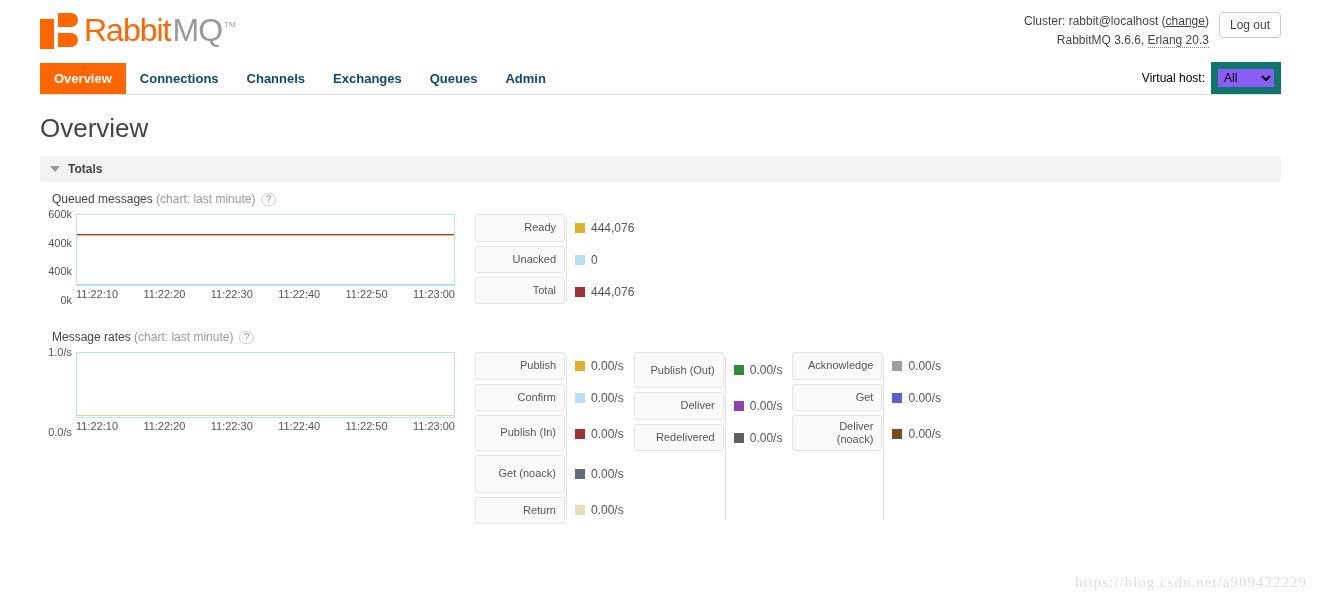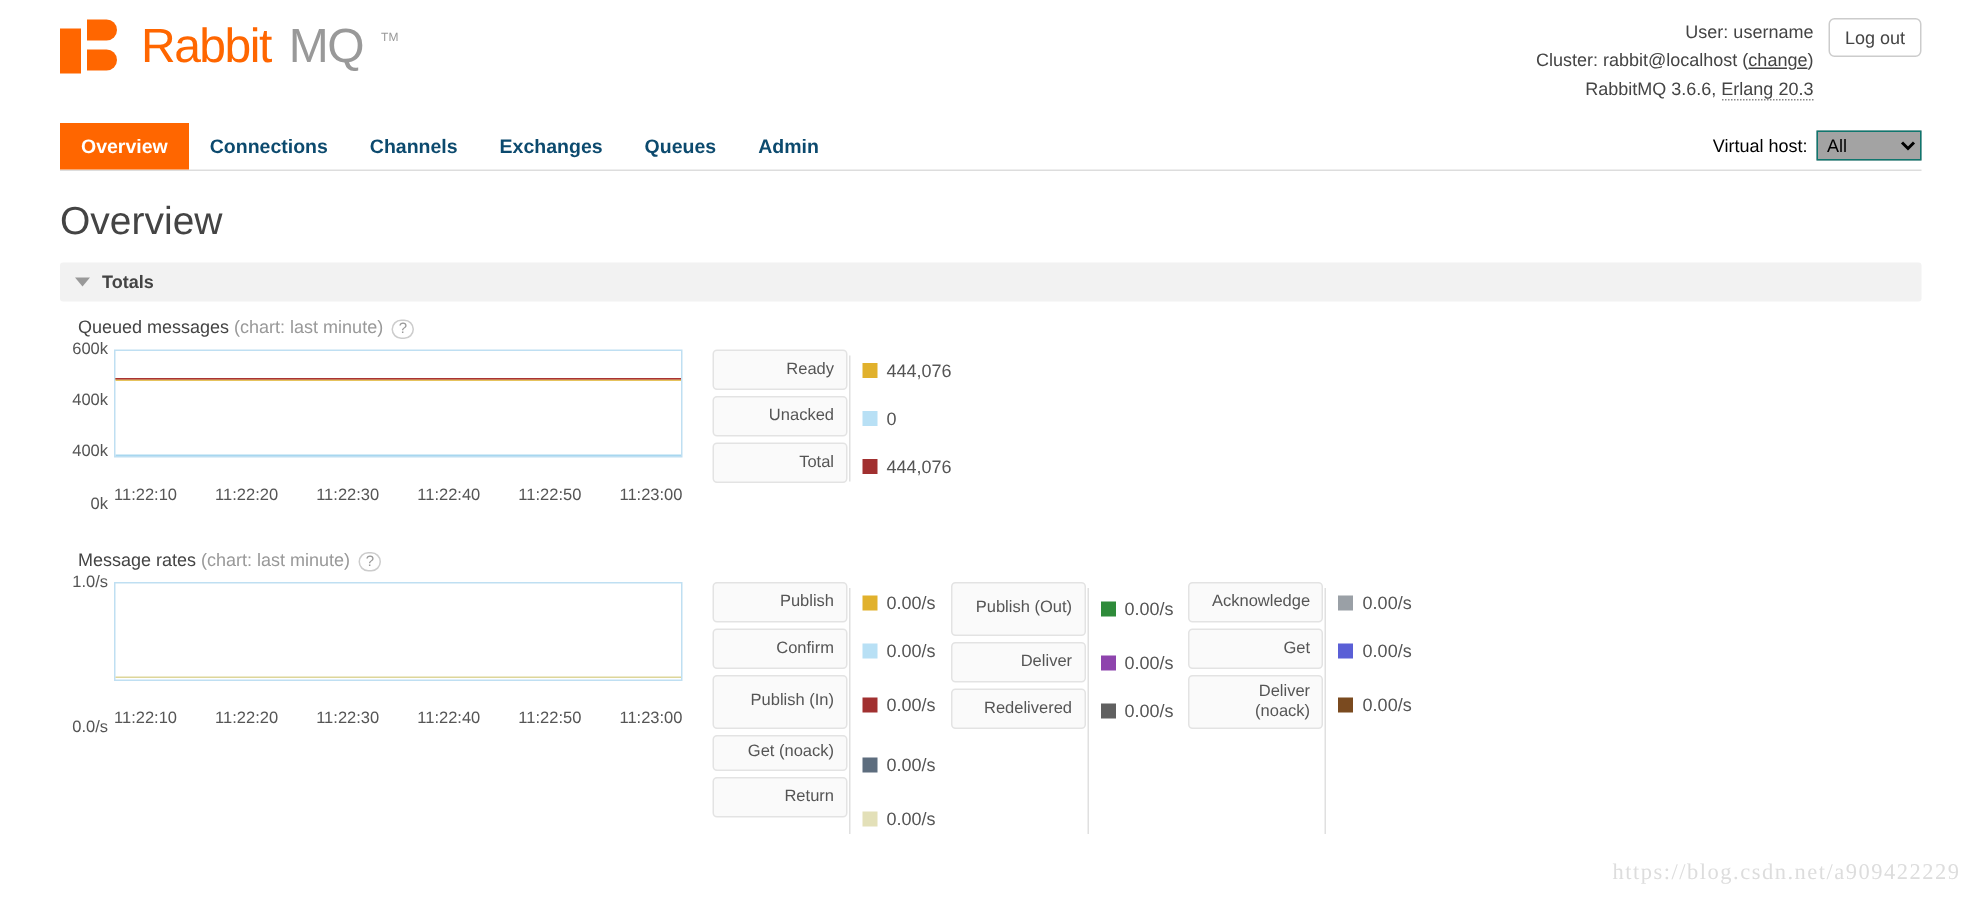--- a/index.html
+++ b/index.html
@@ -1,51 +1,51 @@
 <!DOCTYPE html>
 <html><head>
 <meta charset="utf-8">
 <style>
 *{box-sizing:border-box;margin:0;padding:0}
 body{font-family:Verdana,Arial,sans-serif;font-size:12px;color:#484848;background:#fff}
 .container{padding:0 0 20px 0;margin:0 40px}
 .header{display:flex;justify-content:space-between;align-items:flex-start;padding:12px 0 8px 0}
-.logo{display:flex;align-items:center;gap:12px}
+.logo{display:flex;align-items:center;gap:2px}
 .logo-icon{width:42px;height:36px;display:inline-block;position:relative}
 .logo-icon::before{content:"";position:absolute;left:0;top:6px;width:14px;height:30px;background:#f60}
 .logo-icon::after{content:"";position:absolute;left:18px;top:0;width:20px;height:14px;border-radius:0 7px 7px 0;background:#f60;box-shadow:0 20px 0 #f60}
 .logo-text1{font-size:32px;color:#f60;font-weight:400;letter-spacing:-1px}
 .logo-text2{font-size:32px;color:#999;font-weight:400;letter-spacing:-1px}
 .logo-tm{font-size:8px;color:#999;align-self:flex-start;margin-top:8px}
 .user-area{text-align:right;font-size:12px;color:#444;line-height:1.6}
 .user-area .cluster{color:#444}
 .user-area .change{text-decoration:underline;color:#444;cursor:pointer}
 .user-area .ver{color:#444}
 .user-area .erlang{border-bottom:1px dotted #888;cursor:help}
 .logout-btn{border:1px solid #ccc;border-radius:4px;padding:5px 10px;font-size:12px;background:#fff;color:#444;cursor:pointer;margin-left:10px;vertical-align:top}
 .top-row{display:flex;align-items:flex-start}
 .nav{display:flex;border-bottom:1px solid #ddd; margin-top:4px;align-items:center}
 .nav-item{padding:8px 14px;font-size:13px;font-weight:700;color:#0c4a6e;cursor:pointer}
 .nav-item.active{background:#f60;color:#fff}
 .nav-spacer{flex:1}
 .vhost{font-size:12px;color:#000000;margin-right:6px}
-.vhost-select{border:1px solid #0f766e;font-size:12px;padding:1px 2px;min-width:70px;background:#a3a3a3}
+.vhost-select{border:7px solid #0f766e;font-size:12px;padding:1px 2px;min-width:70px;background:#8b5cf6}
 h1.page-title{font-size:26px;font-weight:400;color:#444;margin:18px 0 12px 0}
 .section-bar{background:#f2f2f2;padding:6px 10px;border-radius:2px;display:flex;align-items:center;gap:8px;margin-bottom:10px;cursor:pointer}
 .disclosure{width:0;height:0;border-left:5px solid transparent;border-right:5px solid transparent;border-top:6px solid #999}
 .section-title{font-weight:700;font-size:12px;color:#444}
 .subhead{font-size:12px;color:#444;margin:8px 12px}
 .subhead .hint, .subhead .help{color:#999}
 .subhead .help{border:1px solid #ccc;border-radius:8px;padding:0 4px;font-size:10px;cursor:help;margin-left:2px}
 .chart-block{display:flex;gap:20px;margin-bottom:24px;align-items:flex-start}
 .chart{position:relative;width:415px;margin-bottom:6px}
 .chart-plot{position:relative;height:72px;margin-left:36px;border:1px solid #bfdff2;background:#fff}
 .chart-plot.small{height:66px}
 .ytick{position:absolute;left:0;font-size:11px;color:#555;text-align:right;width:32px;transform:translateY(-50%)}
-.xticks{display:flex;justify-content:space-between;margin-left:36px;font-size:11px;color:#555;padding-top:19px}
+.xticks{display:flex;justify-content:space-between;margin-left:36px;font-size:11px;color:#555;padding-top:2px}
 .ready-line{position:absolute;left:0;right:0;border-top:1px solid #cc8f00;box-shadow:0 1px 0 #e6c35c}
 .total-line{position:absolute;left:0;right:0;border-top:1px solid #a33;}
 .unacked-line{position:absolute;left:0;right:0;bottom:0;border-top:1px solid #a7d7ef}
 .rate-line{position:absolute;left:0;right:0;bottom:1px;border-top:1px solid #ddd69a}
 .legend-cols{display:flex;gap:10px}
 .legend-col{display:flex;gap:0;position:relative}
 .legend-col::before{content:"";position:absolute;left:91px;top:4px;bottom:4px;width:1px;background:#e0e0e0}
 .lbtns{display:flex;flex-direction:column;gap:4px;width:90px}
 .lbtn{border:1px solid #e3e3e3;border-radius:3px;background:#fafafa;padding:6px 8px;font-size:11px;color:#555;text-align:right;cursor:pointer;line-height:1.2;min-height:24px;display:flex;align-items:center;justify-content:flex-end}
 .lvals{display:flex;flex-direction:column;gap:4px;padding-left:10px}
@@ -59,24 +59,20 @@
 <div class="container">
 <div class="header">
   <div class="logo">
     <span class="logo-icon"></span>
     <span class="logo-text1">Rabbit</span>
     <span class="logo-text2">MQ</span>
     <span class="logo-tm">TM</span>
   </div>
   <div class="top-row">
     <div class="user-area">
-      <div>
-        <span>User: </span>
-        <span>username</span>
-      </div>
       <div class="cluster">
         <span>Cluster: </span>
         <span>rabbit@localhost</span>
         (<span class="change">change</span>)
       </div>
       <div class="ver">
         <span>RabbitMQ 3.6.6</span>,
         <span class="erlang">Erlang 20.3</span>
       </div>
     </div>
@@ -178,21 +174,21 @@
       <span>11:23:00</span>
     </div>
   </div>
 
   <div class="legend-cols">
     <div class="legend-col">
       <div class="lbtns">
         <div class="lbtn">Publish</div>
         <div class="lbtn">Confirm</div>
         <div class="lbtn" style="height:36px">Publish (In)</div>
-        <div class="lbtn" style="height:24px">Get (noack)</div>
+        <div class="lbtn" style="height:38px">Get (noack)</div>
         <div class="lbtn">Return</div>
       </div>
       <div class="lvals">
         <div class="lval">
               <span class="sw" style="background:#e1b12c"></span>
               <span>0.00/s</span>
             </div>
         <div class="lval">
               <span class="sw" style="background:#b8e0f5"></span>
               <span>0.00/s</span>

